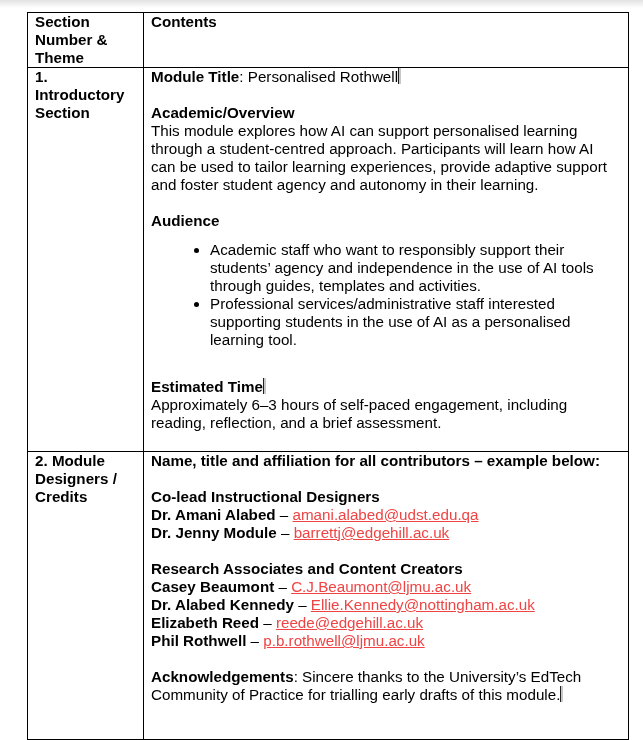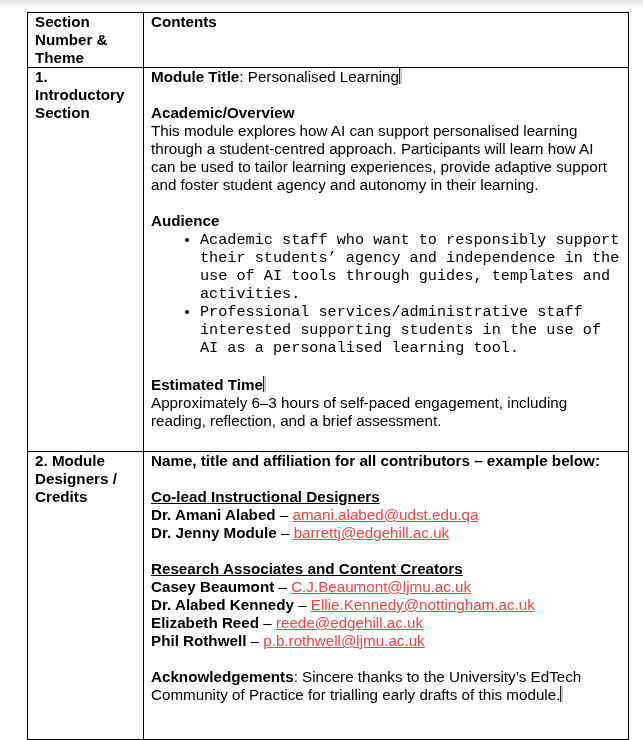--- a/index.html
+++ b/index.html
@@ -23,24 +23,24 @@
       line-height: 18px;
       border-radius: 27px;
     }
     .doc-table td {
       border: 1.5px solid #000;
       vertical-align: top;
       padding: 0 6px 0 7px;
     }
     .col1 { width: 116px; }
     .b { font-weight: bold; }
-    .u { text-decoration: underline; }
+    .u { }
     .gap { height: 18px; }
     a.email { color: #ef4444; text-decoration: underline; }
-    ul.aud { margin: 1px; padding-left: 48px; font-family: Liberation Mono, monospace; }
+    ul.aud { margin: 11px; padding-left: 48px; }
     ul.aud li { list-style: disc; padding-left: 0; }
     .caret {
       display: inline-block; width: 2px; height: 16px;
       background: #c8c8c8; vertical-align: -2px;
       border-left: 1px solid #222;
       margin-left: 0;
     }
     .hdr-row td { height: 53px; }
     .row1 td { height: 383px; }
     .row2 td { height: 287px; }
@@ -57,21 +57,21 @@
   </colgroup>
   <tbody>
       <tr class="hdr-row">
     <td class="b">Section Number &amp; Theme</td>
     <td class="b">Contents</td>
   </tr>
 
   <tr class="row1">
     <td class="b">1. Introductory Section</td>
     <td>
-      <div><span class="b">Module Title</span><span>: </span><span>Personalised Learning</span><span class="caret"></span></div>
+      <div><span class="b">Module Title</span><span>: </span><span>Personalised Rothwell</span><span class="caret"></span></div>
       <div class="gap"></div>
       <div class="b">Academic/Overview</div>
       <div>This module explores how AI can support personalised learning through a student-centred approach. Participants will learn how AI can be used to tailor learning experiences, provide adaptive support and foster student agency and autonomy in their learning.</div>
       <div class="gap"></div>
       <div class="b">Audience</div>
       <ul class="aud">
         <li>Academic staff who want to responsibly support their students’ agency and independence in the use of AI tools through guides, templates and activities.</li>
         <li>Professional services/administrative staff interested supporting students in the use of AI as a personalised learning tool.</li>
       </ul>
       <div class="gap"></div>

